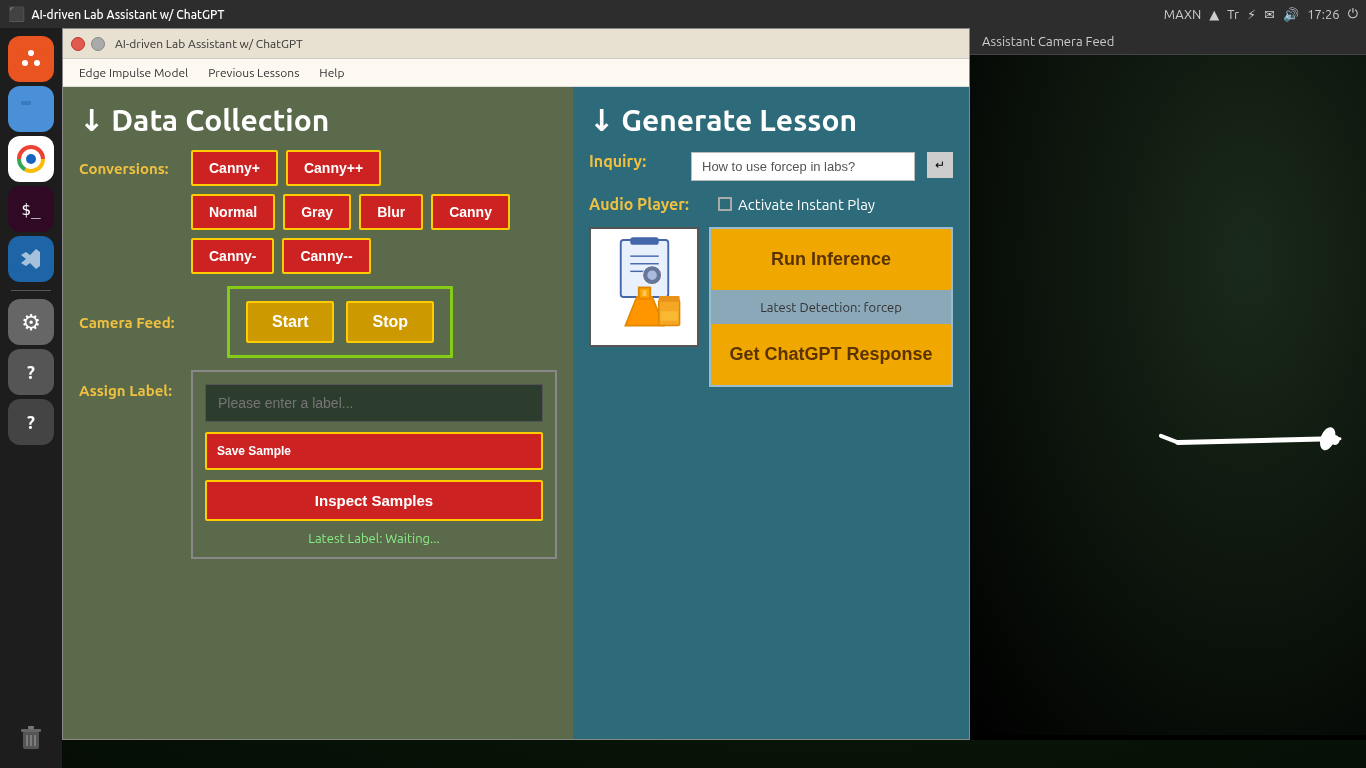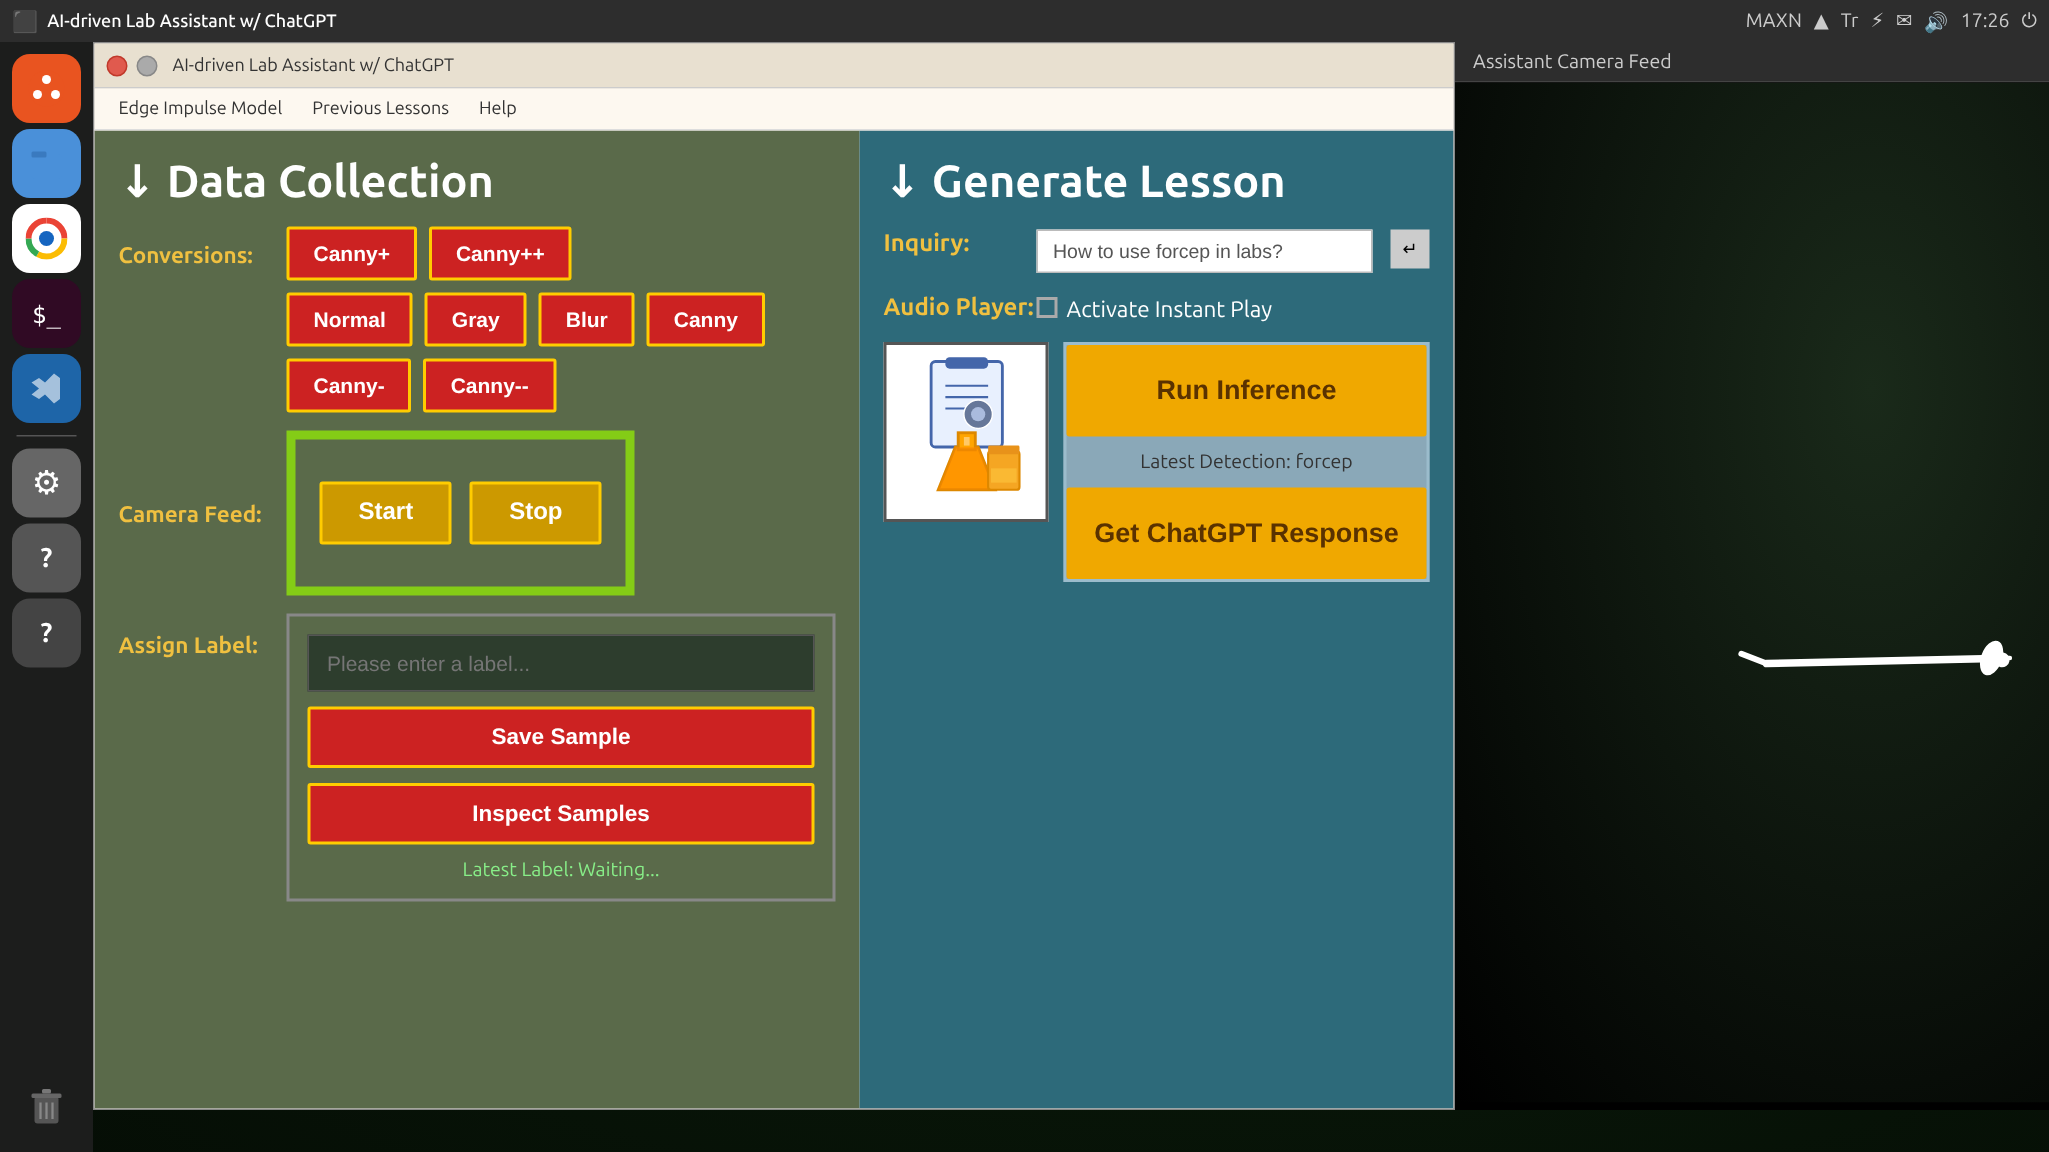--- a/index.html
+++ b/index.html
@@ -216,24 +216,25 @@
       align-items: center;
       gap: 12px;
     }
     .camera-label {
       color: #f0c040;
       font-size: 15px;
       font-weight: 600;
       min-width: 100px;
     }
     .camera-buttons-box {
-      border: 6px solid #84cc16;
-      padding: 28px 16px;
+      border: 3px solid #84cc16;
+      padding: 12px 16px;
       display: flex;
       gap: 12px;
+      margin-left: 36px;
     }
     .camera-btn {
       background: #cc9900;
       color: #fff;
       border: 2px solid #ffcc00;
       padding: 10px 24px;
       font-size: 16px;
       font-weight: 600;
       cursor: pointer;
       border-radius: 2px;
@@ -268,24 +269,24 @@
       font-size: 14px;
       padding: 10px 12px;
       width: 100%;
       outline: none;
     }
     .save-sample-btn {
       background: #cc2222;
       color: #fff;
       border: 2px solid #ffcc00;
       padding: 10px;
-      font-size: 15px;
+      font-size: 12px;
       font-weight: 700;
       cursor: pointer;
-      text-align: center;
+      text-align: left;
       border-radius: 2px;
     }
     .inspect-samples-btn {
       background: #cc2222;
       color: #fff;
       border: 2px solid #ffcc00;
       padding: 10px;
       font-size: 15px;
       font-weight: 700;
       cursor: pointer;
@@ -331,21 +332,21 @@
       background: #ccc;
       border: none;
       padding: 6px 8px;
       cursor: pointer;
       font-size: 12px;
     }
 
     .audio-row {
       display: flex;
       align-items: center;
-      gap: 2px;
+      gap: 29px;
     }
     .audio-label {
       color: #f0c040;
       font-size: 16px;
       font-weight: 700;
       min-width: 90px;
     }
     .audio-checkbox-area {
       display: flex;
       align-items: center;

